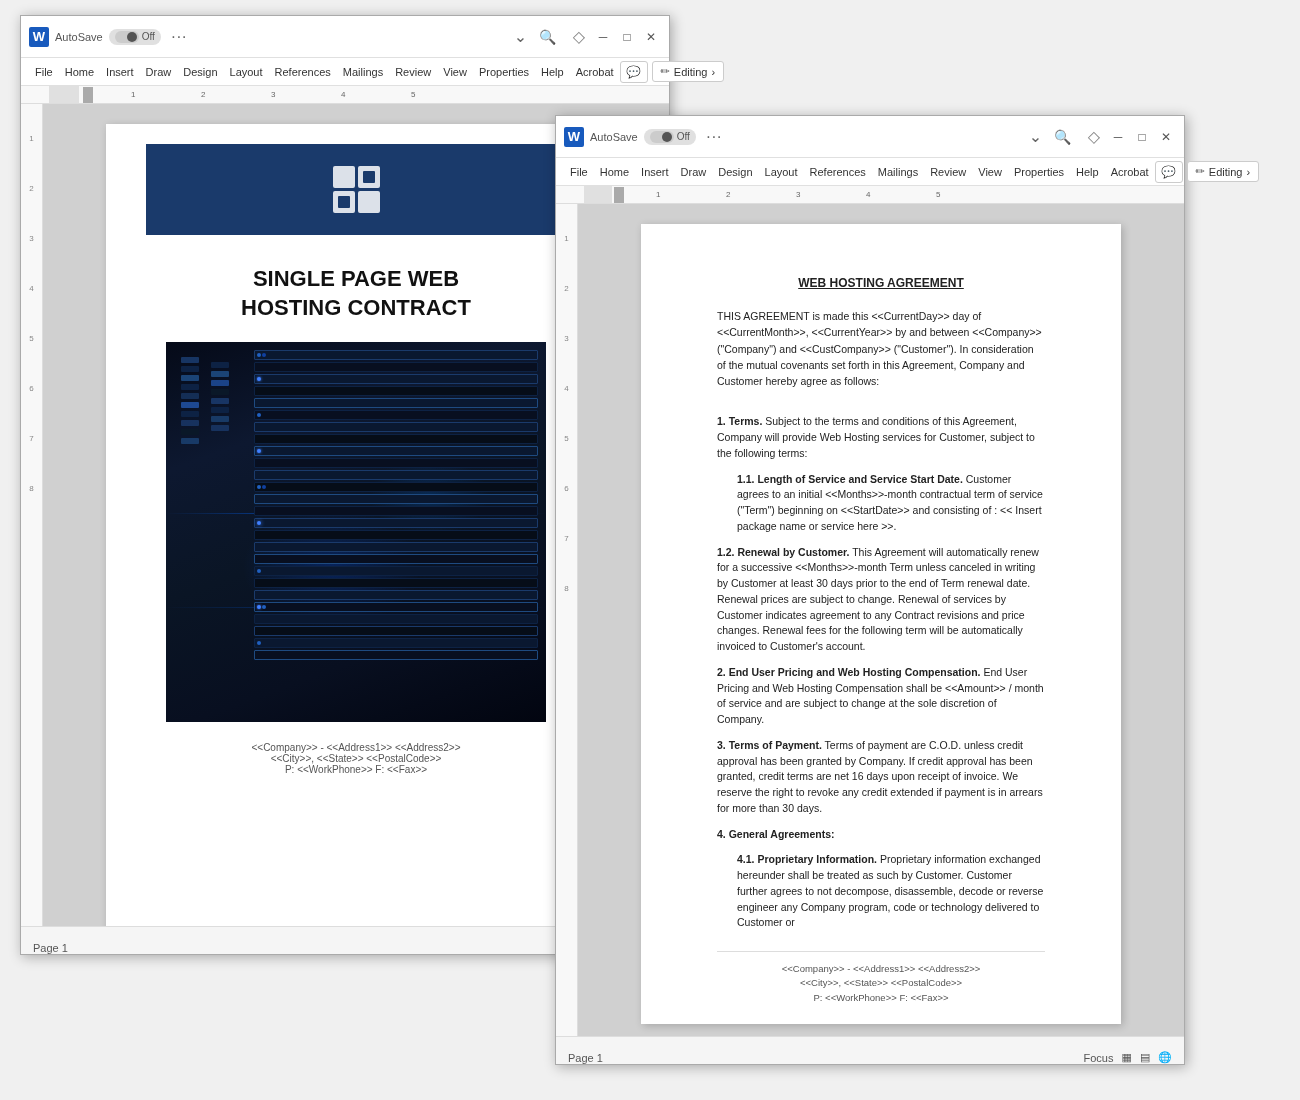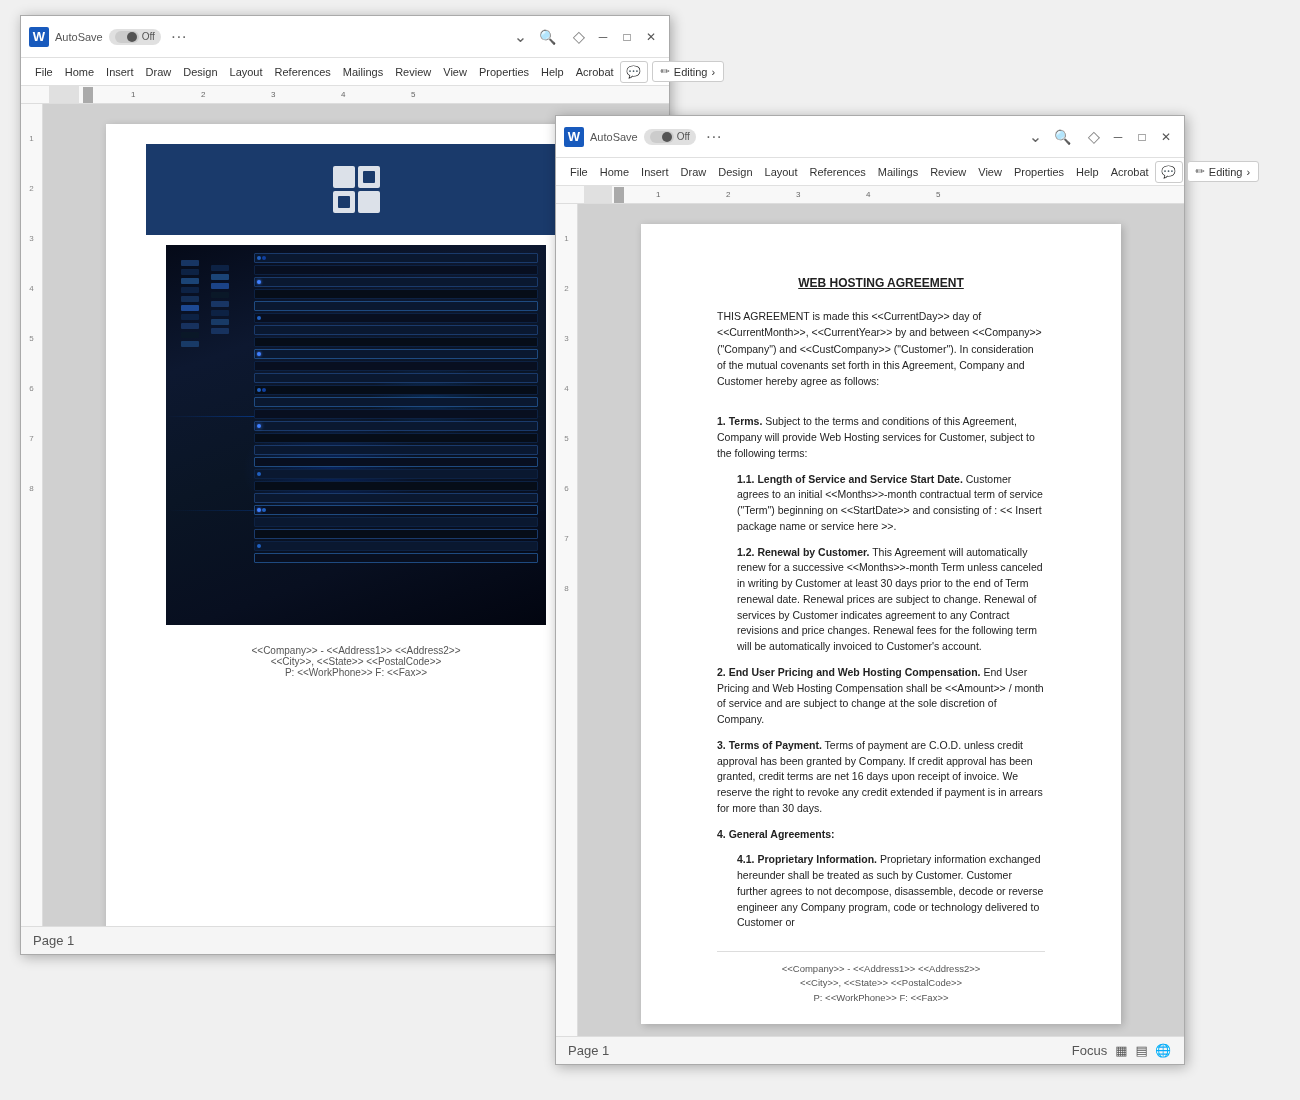--- a/index.html
+++ b/index.html
@@ -311,23 +311,23 @@
       font-size: 10px;
       color: #555;
     }
 
     
     .status-bar {
       height: 28px;
       background: #f5f5f5;
       border-top: 1px solid #ddd;
       display: flex;
-      align-items: center;
+      align-items: flex-end;
       padding: 0 12px;
-      font-size: 13px;
+      font-size: 11px;
       color: #555;
       flex-shrink: 0;
     }
 
     .status-right {
       margin-left: auto;
       display: flex;
       align-items: center;
       gap: 8px;
     }
@@ -458,20 +458,26 @@
                 <div style="width:12px;height:12px;background:#1a3a6b;border-radius:1px;"></div>
               </div>
               <div style="width:22px;height:22px;background:rgba(255,255,255,0.85);border-radius:2px;display:flex;align-items:center;justify-content:center;">
                 <div style="width:12px;height:12px;background:#1a3a6b;border-radius:1px;"></div>
               </div>
               <div style="width:22px;height:22px;background:rgba(255,255,255,0.85);border-radius:2px;"></div>
             </div>
           </div>
         </div>
 
+        <div class="cover-title">
+          <h1>
+            <span>SINGLE PAGE WEB</span><br>
+            <span>HOSTING CONTRACT</span>
+          </h1>
+        </div>
 
         <div class="server-image">
 
           <div style="position:absolute;inset:0;background:linear-gradient(160deg,#050a18 0%,#0d1830 25%,#0a1525 50%,#080f20 75%,#020510 100%);"></div>
 
           <div style="position:absolute;left:15px;top:0;bottom:0;width:18px;display:flex;flex-direction:column;gap:3px;padding:15px 0;">
             <div style="height:6px;background:#1a3a6b;border-radius:1px;opacity:0.9;"></div>
             <div style="height:6px;background:#0d2244;border-radius:1px;"></div>
             <div style="height:6px;background:#1e4a80;border-radius:1px;opacity:0.9;"></div>
             <div style="height:6px;background:#0d2244;border-radius:1px;"></div>
@@ -654,21 +660,21 @@
           <div class="doc-section">
             <span class="doc-section-title">1. Terms.</span>
             <span> Subject to the terms and conditions of this Agreement, Company will provide Web Hosting services for Customer, subject to the following terms:</span>
           </div>
 
           <div class="doc-section" style="margin-left:20px;margin-bottom:10px;">
             <span class="doc-section-title">1.1. Length of Service and Service Start Date.</span>
             <span> Customer agrees to an initial &lt;&lt;Months&gt;&gt;-month contractual term of service ("Term") beginning on &lt;&lt;StartDate&gt;&gt; and consisting of : &lt;&lt; Insert package name or service here &gt;&gt;.</span>
           </div>
 
-          <div class="doc-section" style="margin-left:20px;margin-bottom:10px;">
+          <div class="doc-section" style="margin-bottom:10px;">
             <span class="doc-section-title">1.2. Renewal by Customer.</span>
             <span> This Agreement will automatically renew for a successive &lt;&lt;Months&gt;&gt;-month Term unless canceled in writing by Customer at least 30 days prior to the end of Term renewal date. Renewal prices are subject to change. Renewal of services by Customer indicates agreement to any Contract revisions and price changes. Renewal fees for the following term will be automatically invoiced to Customer's account.</span>
           </div>
 
           <div class="doc-section">
             <span class="doc-section-title">2. End User Pricing and Web Hosting Compensation.</span>
             <span> End User Pricing and Web Hosting Compensation shall be &lt;&lt;Amount&gt;&gt; / month of service and are subject to change at the sole discretion of Company.</span>
           </div>
 
           <div class="doc-section" style="margin-bottom:10px;">

